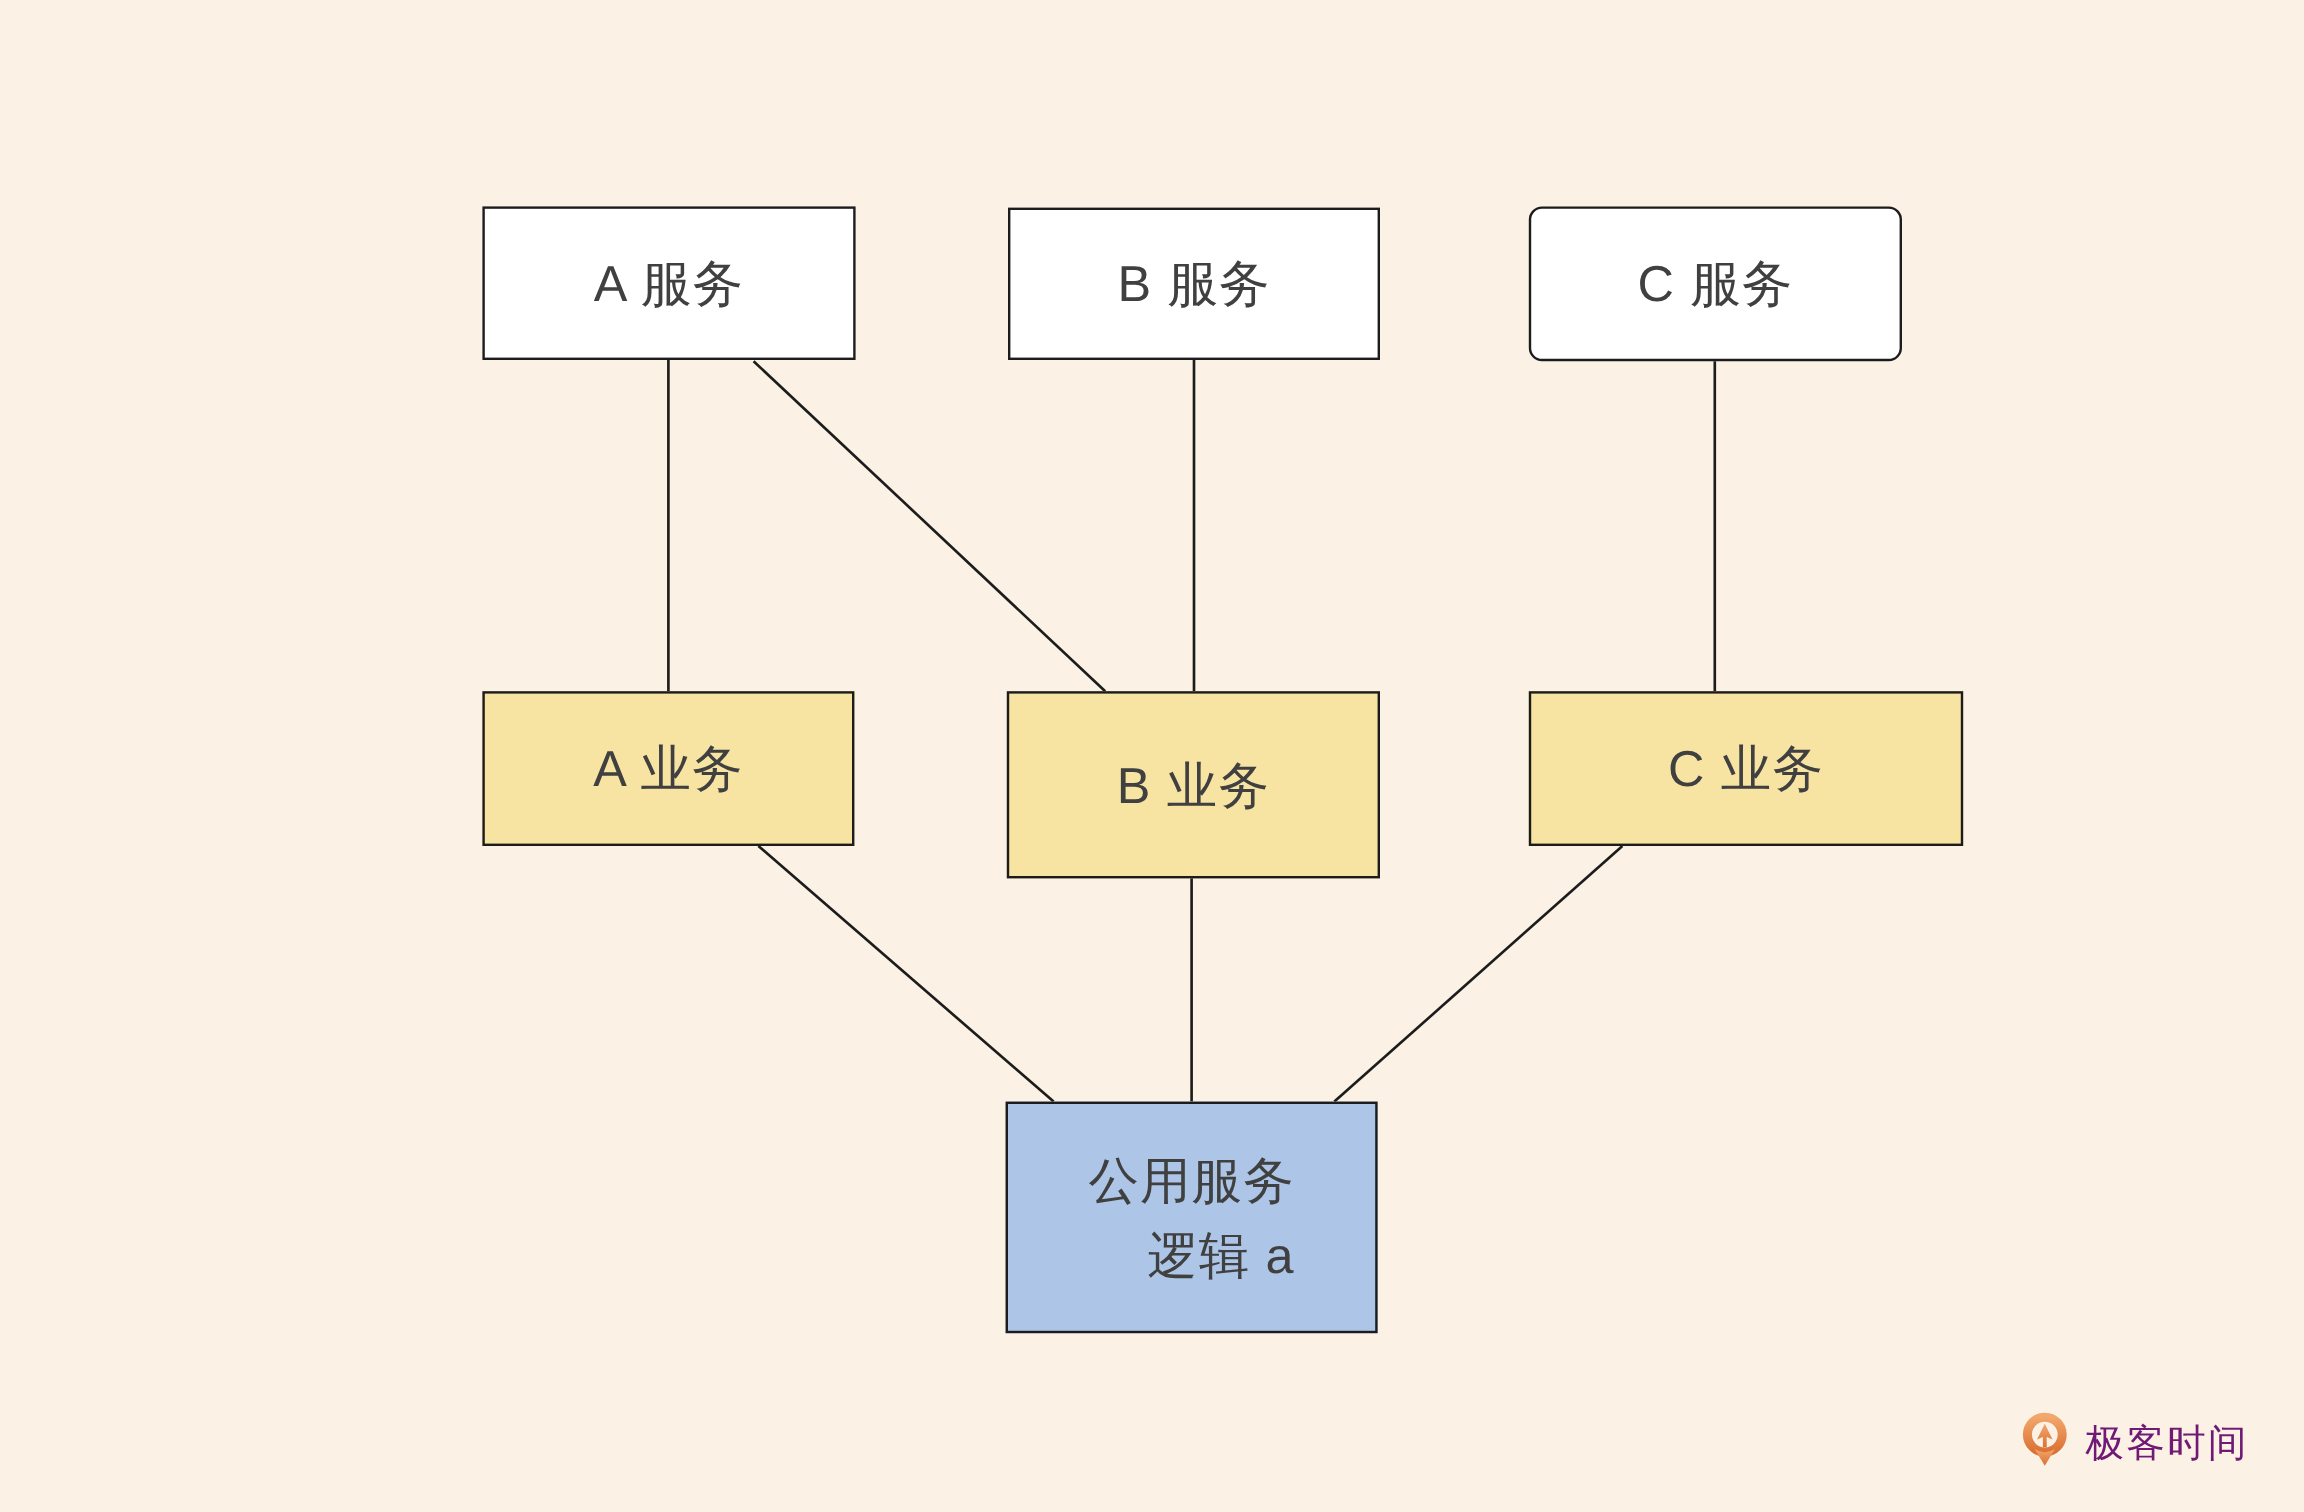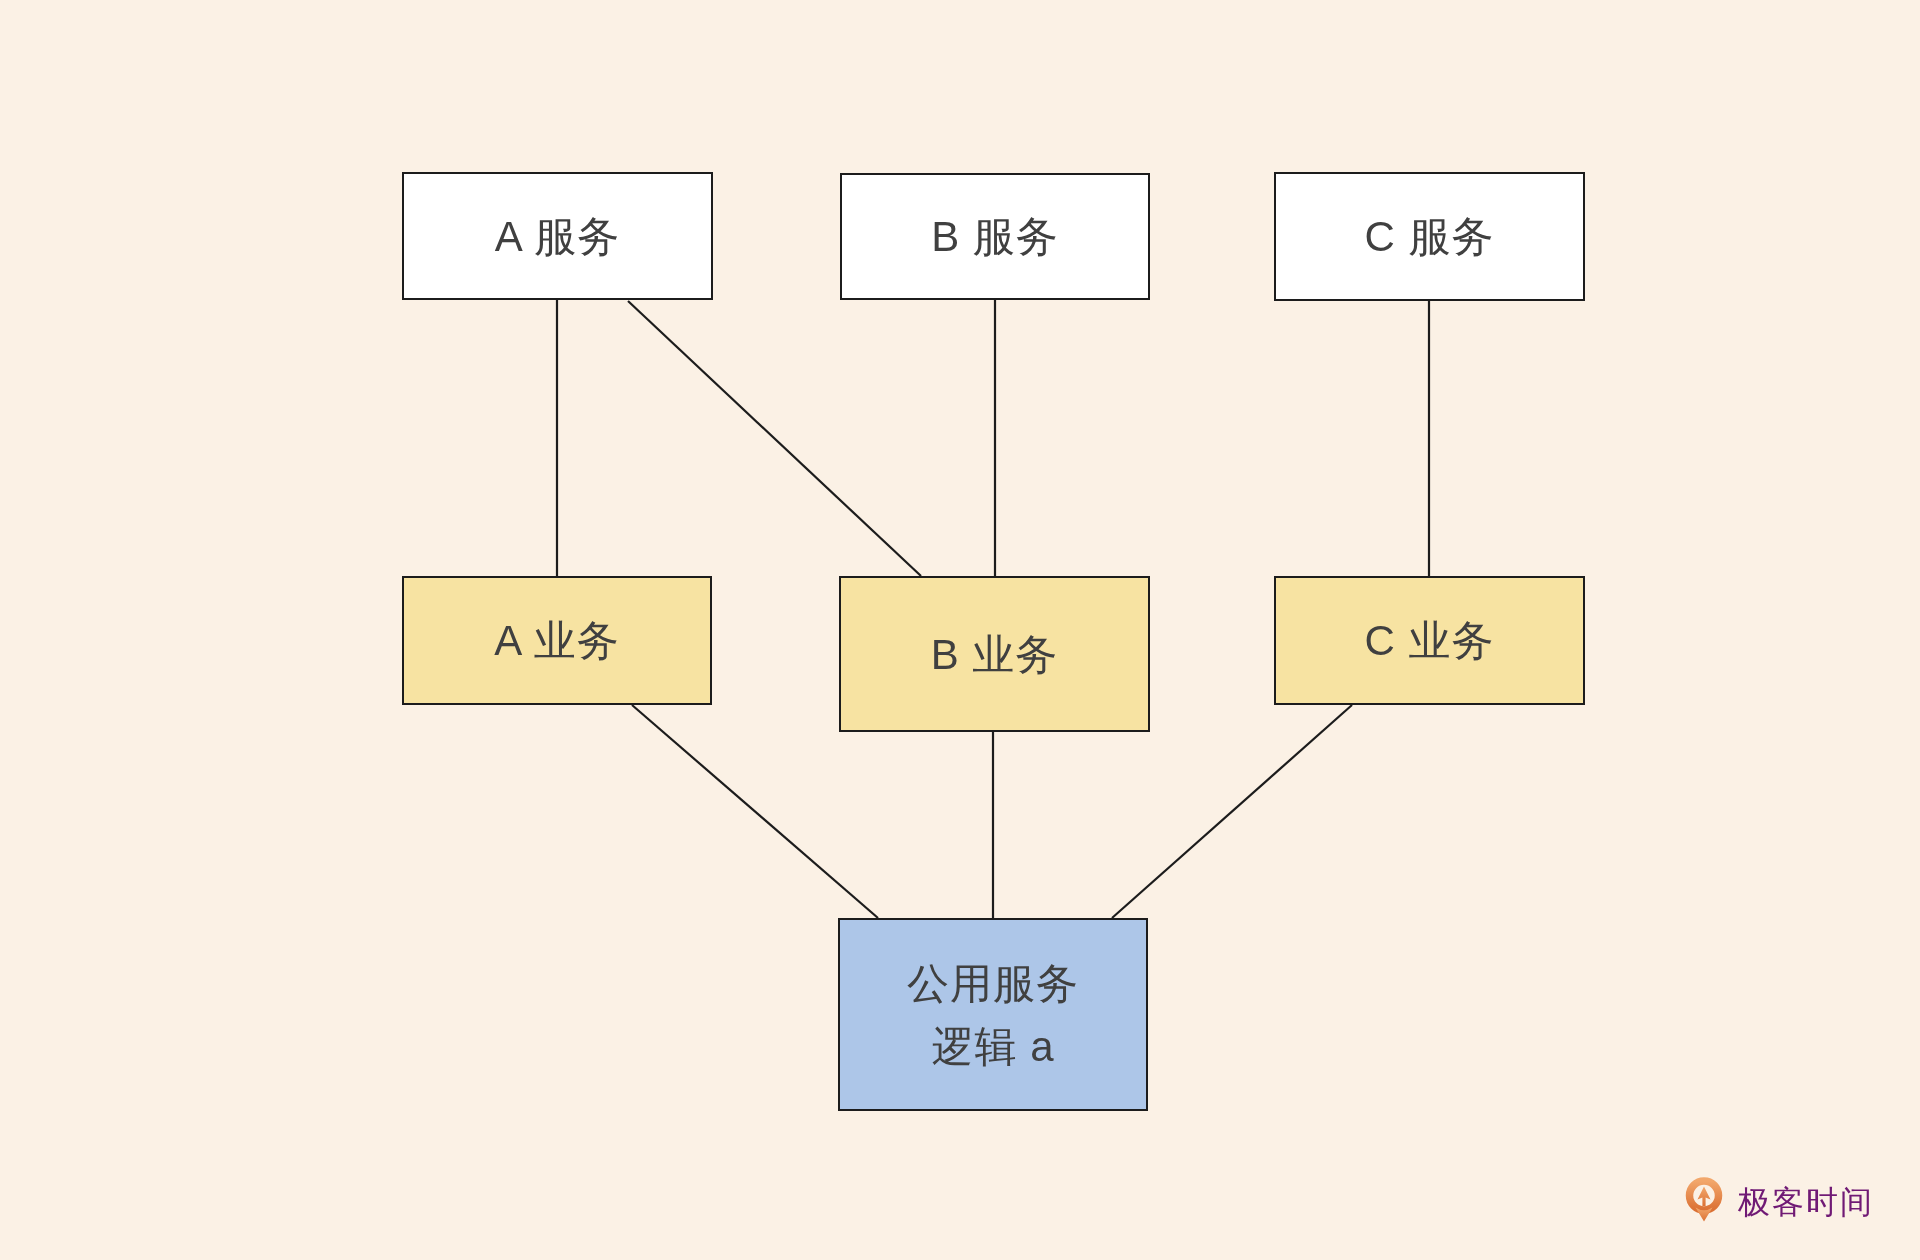--- a/index.html
+++ b/index.html
@@ -36,29 +36,29 @@
     font-size: 42px;
     color: #404040;
     letter-spacing: 1px;
   }
   .node .label {
     white-space: pre-line;
     line-height: 1.5;
   }
   .node-white  { background: #FFFFFF; }
   .node-yellow { background: #F7E3A2; align-items: center; }
-  .node-blue   { background: #ADC6E8; }
+  .node-blue   { background: #ADC6E8; text-align: right; }
 
   
   #node-service-a { left: 402px;  top: 172px; width: 311px; height: 128px; }
   #node-service-b { left: 840px;  top: 173px; width: 310px; height: 127px; }
-  #node-service-c { left: 1274px; top: 172px; width: 311px; height: 129px; }
+  #node-service-c { left: 1274px; top: 172px; width: 311px; height: 129px; border-radius: 11px; }
   #node-biz-a     { left: 402px;  top: 576px; width: 310px; height: 129px; }
   #node-biz-b     { left: 839px;  top: 576px; width: 311px; height: 156px; }
-  #node-biz-c     { left: 1274px; top: 576px; width: 311px; height: 129px; }
+  #node-biz-c     { left: 1274px; top: 576px; width: 362px; height: 129px; }
   #node-shared    { left: 838px;  top: 918px; width: 310px; height: 193px; }
 
   .logo {
     position: absolute;
     right: 46px;
     bottom: 32px;
     display: flex;
     align-items: center;
     gap: 14px;
   }

